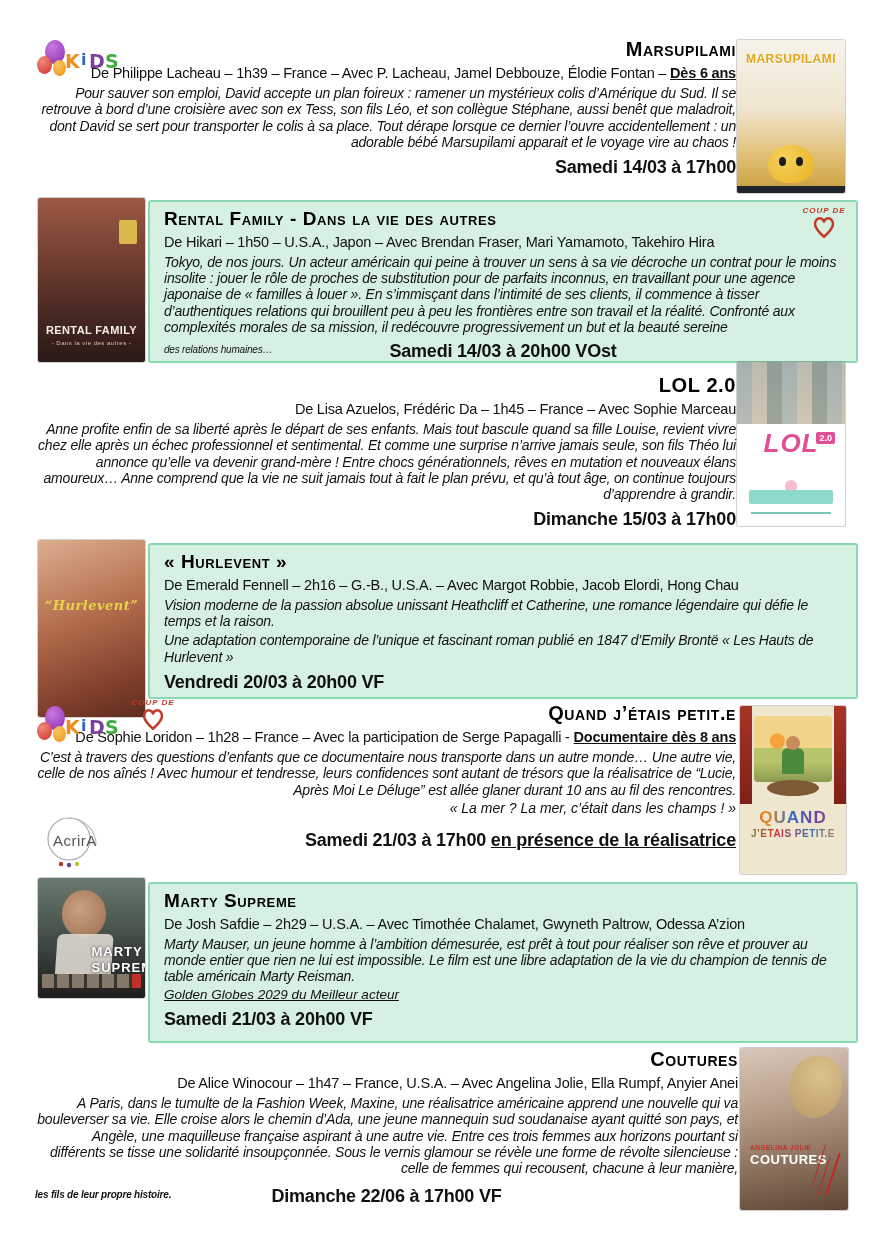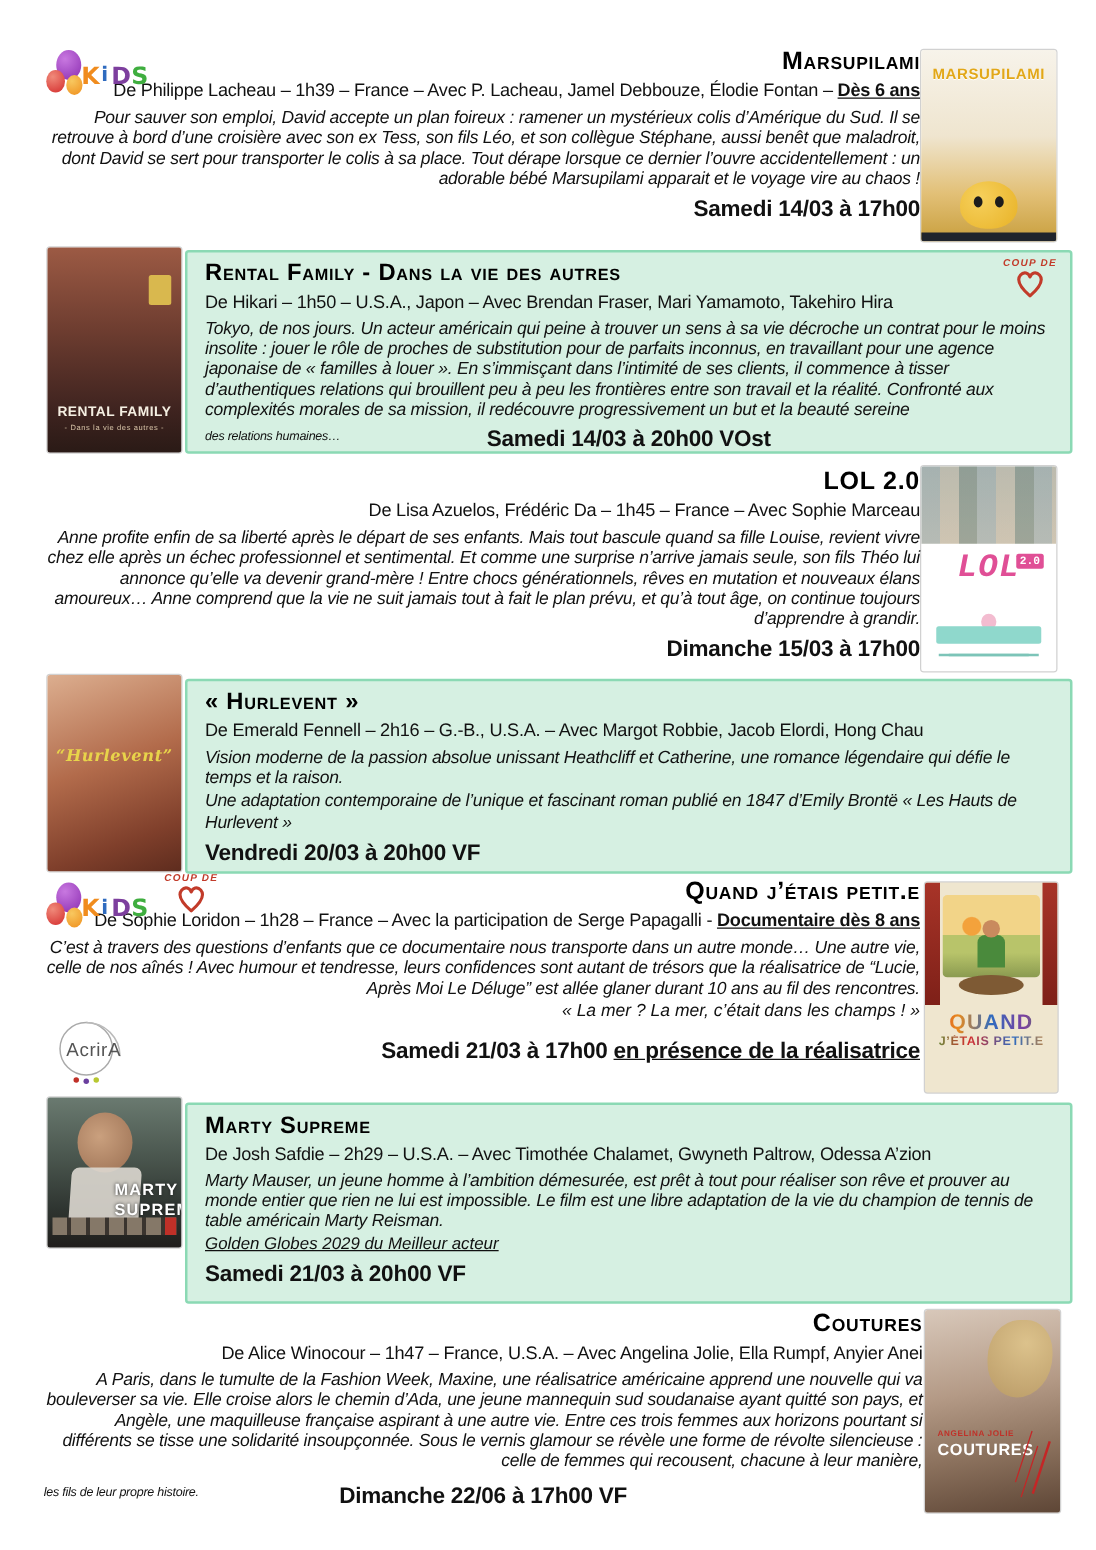--- a/index.html
+++ b/index.html
@@ -19,21 +19,21 @@
   .note{font-size:13.5px;font-style:italic;text-decoration:underline;margin-top:2px;}
   .quote{font-size:14px;font-style:italic;margin-top:2px;}
 
   .block{background:#d6f0e2;border:2px solid #8bd9b4;border-radius:3px;
          box-sizing:border-box;padding:6px 14px 4px;}
   .block .title{font-size:19px;}
 
   .tail-row{position:relative;margin-top:6px;height:24px;}
   .tail{font-size:10px;font-style:italic;letter-spacing:-.2px;position:absolute;left:0;top:3px;}
   .tail-row .time{position:absolute;left:50%;transform:translateX(-50%);margin-top:0;top:0;white-space:nowrap;}
-  .sec.right-align .tail{text-align:left;}
+  .sec.right-align .tail{text-align:left;font-weight:bold;}
 
   
   .poster{position:absolute;border-radius:2px;overflow:hidden;
           box-shadow:0 0 0 1px rgba(0,0,0,.18);font-style:normal;text-align:center;}
   .poster span{position:absolute;}
   .p-label{left:0;right:0;font-weight:700;}
 
   .p1{background:linear-gradient(180deg,#f7f3ea 0%,#efe5cf 45%,#e2c077 75%,#c99f3d 100%);}
   .p1 .p-label{top:12px;color:#e2a718;font-size:12px;letter-spacing:.5px;text-shadow:0 1px 0 #fff;}
   .p1 .crea{bottom:10px;left:50%;transform:translateX(-50%);width:46px;height:38px;border-radius:50% 50% 45% 45%;
@@ -161,29 +161,29 @@
       <span class="time">Samedi 14/03 à 20h00 VOst</span>
     </div>
   </section>
 
   <section class="sec right-align" style="left:35px;top:374px;width:701px;">
     <h2 class="title" style="font-variant:normal;">LOL 2.0</h2>
     <div class="credits">De Lisa Azuelos, Frédéric Da – 1h45 – France – Avec Sophie Marceau</div>
     <div class="syn">Anne profite enfin de sa liberté après le départ de ses enfants. Mais tout bascule quand sa fille Louise, revient vivre chez elle après un échec professionnel et sentimental. Et comme une surprise n’arrive jamais seule, son fils Théo lui annonce qu’elle va devenir grand-mère ! Entre chocs générationnels, rêves en mutation et nouveaux élans amoureux… Anne comprend que la vie ne suit jamais tout à fait le plan prévu, et qu’à tout âge, on continue toujours d’apprendre à grandir.</div>
     <div class="time">Dimanche 15/03 à 17h00</div>
   </section>
-  <div class="poster p3" style="left:737px;top:373px;width:108px;height:164px;font-family:Liberation Mono, monospace;">
+  <div class="poster p3" style="left:737px;top:362px;width:108px;height:164px;">
     <span class="collage"></span>
     <span class="p-label">LOL</span>
     <span class="badge">2.0</span>
     <span class="dress"></span>
     <span class="bench"></span>
   </div>
 
-  <div class="poster p4" style="left:38px;top:540px;width:107px;height:157px;">
+  <div class="poster p4" style="left:38px;top:540px;width:107px;height:177px;">
     <span class="p-label">“Hurlevent”</span>
   </div>
   <section class="sec block" style="left:148px;top:543px;width:710px;height:156px;">
     <h2 class="title">« Hurlevent »</h2>
     <div class="credits">De Emerald Fennell – 2h16 – G.-B., U.S.A. – Avec Margot Robbie, Jacob Elordi, Hong Chau</div>
     <div class="syn">Vision moderne de la passion absolue unissant Heathcliff et Catherine, une romance légendaire qui défie le temps et la raison.</div>
     <div class="syn">Une adaptation contemporaine de l’unique et fascinant roman publié en 1847 d’Emily Brontë « Les Hauts de Hurlevent »</div>
     <div class="time">Vendredi 20/03 à 20h00 VF</div>
   </section>
 

